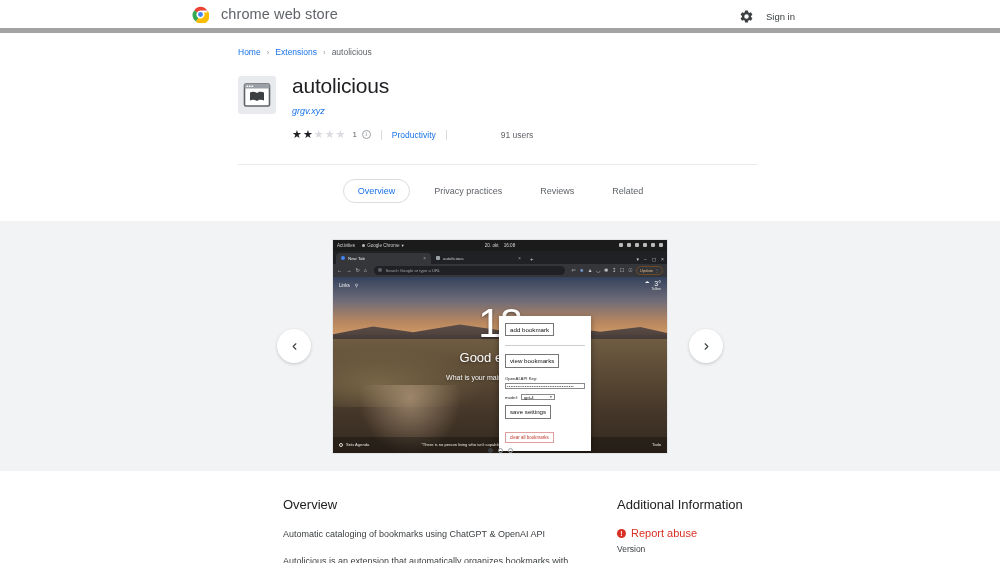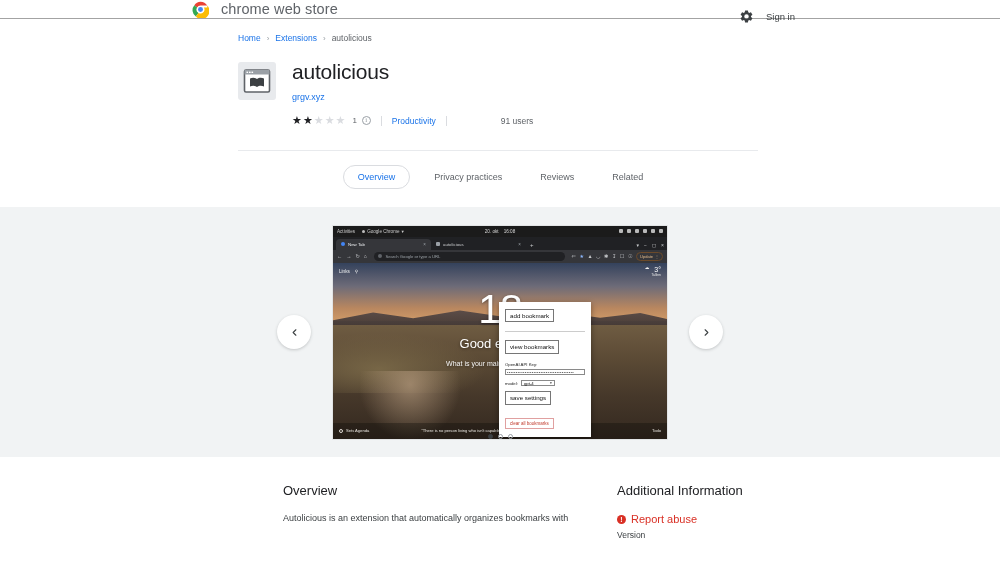--- a/index.html
+++ b/index.html
@@ -7,24 +7,24 @@
     width: 1000px; height: 563px;
     overflow: hidden;
     background: #ffffff;
     font-family: "Liberation Sans", sans-serif;
     color: #202124;
     -webkit-font-smoothing: antialiased;
   }
 
   
   .cws-header {
-    height: 19px;
+    height: 33px;
     width: 100%;
     background: #fff;
-    border-bottom: 1px solid #a3a3a3;
+    border-bottom: 5px solid #a3a3a3;
     display: flex;
     align-items: center;
     position: relative;
   }
   .brand {
     display: flex; align-items: center; gap: 12px;
     margin-left: 192px;
   }
   .chrome-logo { width: 17px; height: 17px; position: relative; flex: none; }
   .brand-text {
@@ -60,20 +60,21 @@
   }
   .ext-icon svg { display: block; }
   .title-meta { padding-top: 0; }
   .ext-name {
     font-size: 21px; font-weight: 400; color: #202124; line-height: 1.2;
     letter-spacing: -.2px;
   }
   .ext-site {
     font-size: 9px; color: #1a73e8; margin-top: 8px; text-decoration: none;
     display: inline-block;
+    font-style: italic;
   }
   .rating-row {
     display: flex; align-items: center; gap: 5px;
     margin-top: 11px; font-size: 8.5px; color: #5f6368;
   }
   .stars { display: flex; align-items: center; gap: 1px; }
   .star { font-size: 11px; line-height: 1; color: #dadce0; }
   .star.on { color: #202124; }
   .rating-count { font-size: 8px; color: #5f6368; margin-left: 2px; }
   .info-circle {
@@ -521,20 +522,21 @@
   <div class="dots">
     <span class="dot on"></span>
     <span class="dot"></span>
     <span class="dot"></span>
   </div>
 </div>
 
 <div class="bottom">
   <div class="col-left">
     <div class="sec-title">Overview</div>
+    <div class="sec-lead">Automatic cataloging of bookmarks using ChatGPT &amp; OpenAI API</div>
     <div class="sec-para">Autolicious is an extension that automatically organizes bookmarks with</div>
   </div>
   <div class="col-right">
     <div class="sec-title">Additional Information</div>
     <div class="report-row">
       <span class="report-icon">!</span>
       <span class="report-text">Report abuse</span>
     </div>
     <div class="addl-label">Version</div>
   </div>

